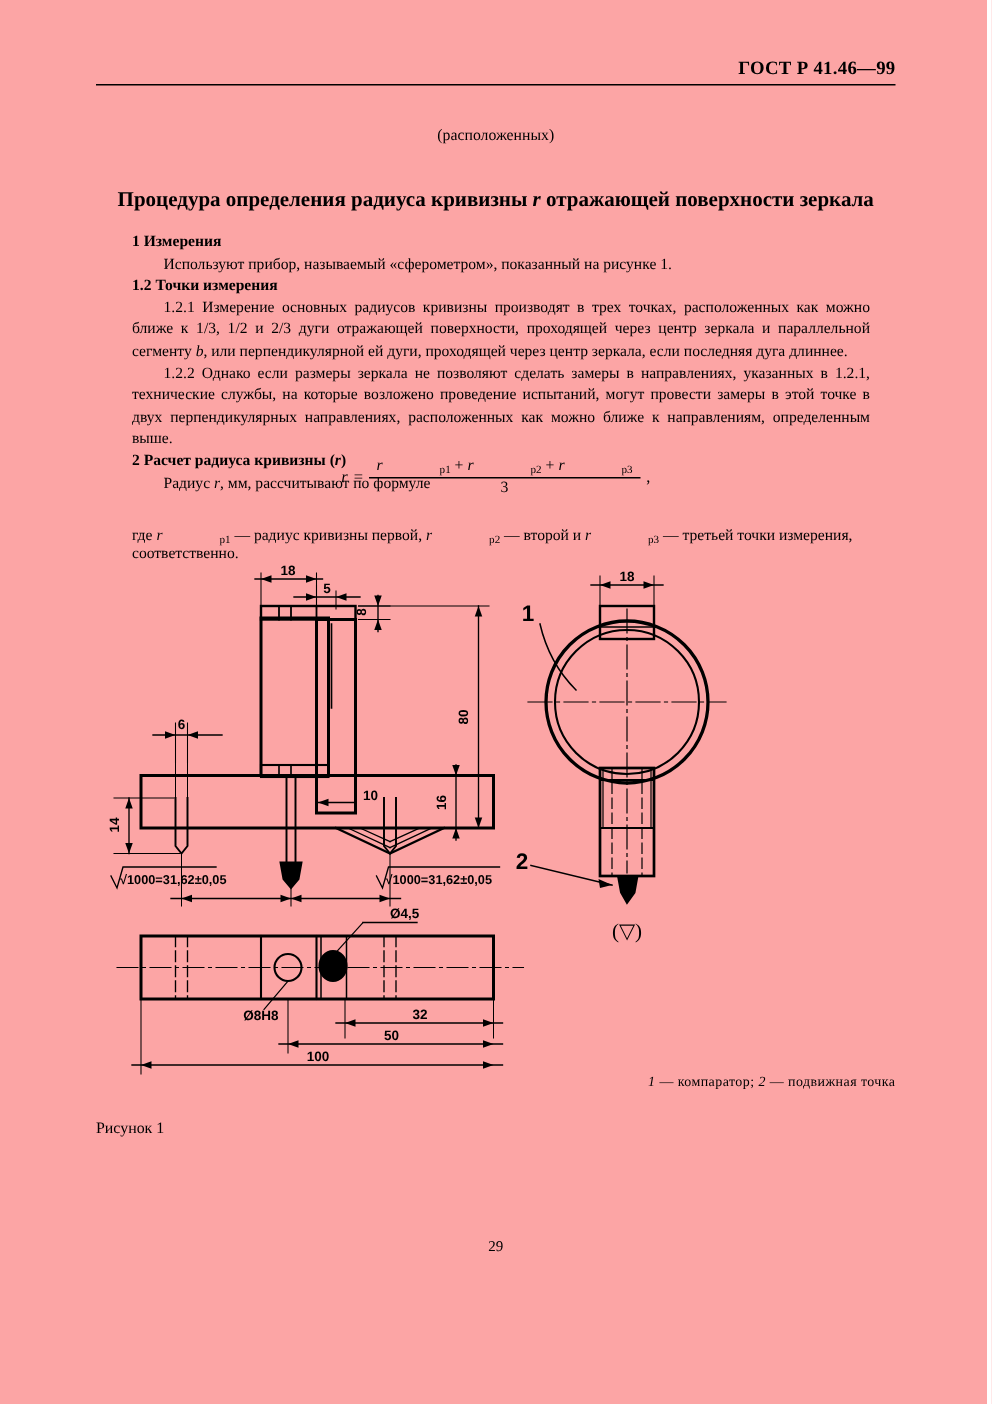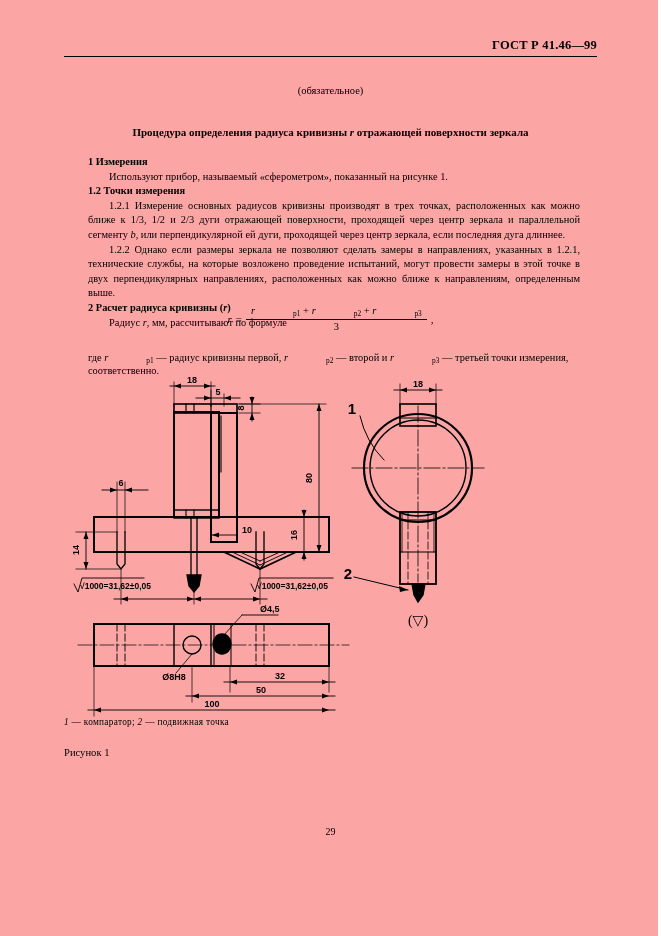--- a/index.html
+++ b/index.html
@@ -59,21 +59,21 @@
     text-align: center;
     font-size: 10.5px;
   }
 
   .doc-title {
     position: absolute;
     top: 126px;
     left: 64px;
     width: 533px;
     text-align: center;
-    font-size: 11px;
+    font-size: 14px;
     font-weight: bold;
   }
 
   
   .body-block {
     position: absolute;
     top: 155px;
     left: 88px;
     width: 492px;
     font-size: 10.4px;
@@ -140,21 +140,21 @@
     width: 533px;
     height: 350px;
   }
   .figure-wrap svg { display: block; }
 
   .caption-items {
     position: absolute;
     top: 717px;
     left: 64px;
     width: 533px;
-    text-align: left;
+    text-align: right;
     font-size: 9.3px;
     letter-spacing: 0.3px;
   }
   .caption-items .num { font-style: italic; }
   .fig-caption {
     position: absolute;
     top: 747px;
     left: 64px;
     width: 533px;
     font-size: 10.6px;
@@ -170,21 +170,21 @@
   }
 </style>
 </head>
 <body>
 
 <div id="page">
 
   <div class="header">ГОСТ Р 41.46—99</div>
   <div class="header-rule"></div>
 
-  <div class="appendix-sub">(обязательное)</div>
+  <div class="appendix-sub">(расположенных)</div>
 
   <div class="doc-title">
     <span>Процедура определения радиуса кривизны </span><span class="ital">r</span><span> отражающей поверхности зеркала</span>
   </div>
 
   <div class="body-block">
     <p class="b">1  Измерения</p>
     <p class="indent">Используют прибор, называемый «сферометром», показанный на рисунке 1.</p>
     <p class="b">1.2  Точки измерения</p>
     <p class="indent"><span>1.2.1</span><span> Измерение основных радиусов кривизны производят в трех точках, расположенных как можно ближе к 1/3, 1/2 и 2/3 дуги отражающей поверхности, проходящей через центр зеркала и параллельной сегменту </span><span class="ital">b</span><span>, или перпендикулярной ей дуги, проходящей через центр зеркала, если последняя дуга длиннее.</span></p>

